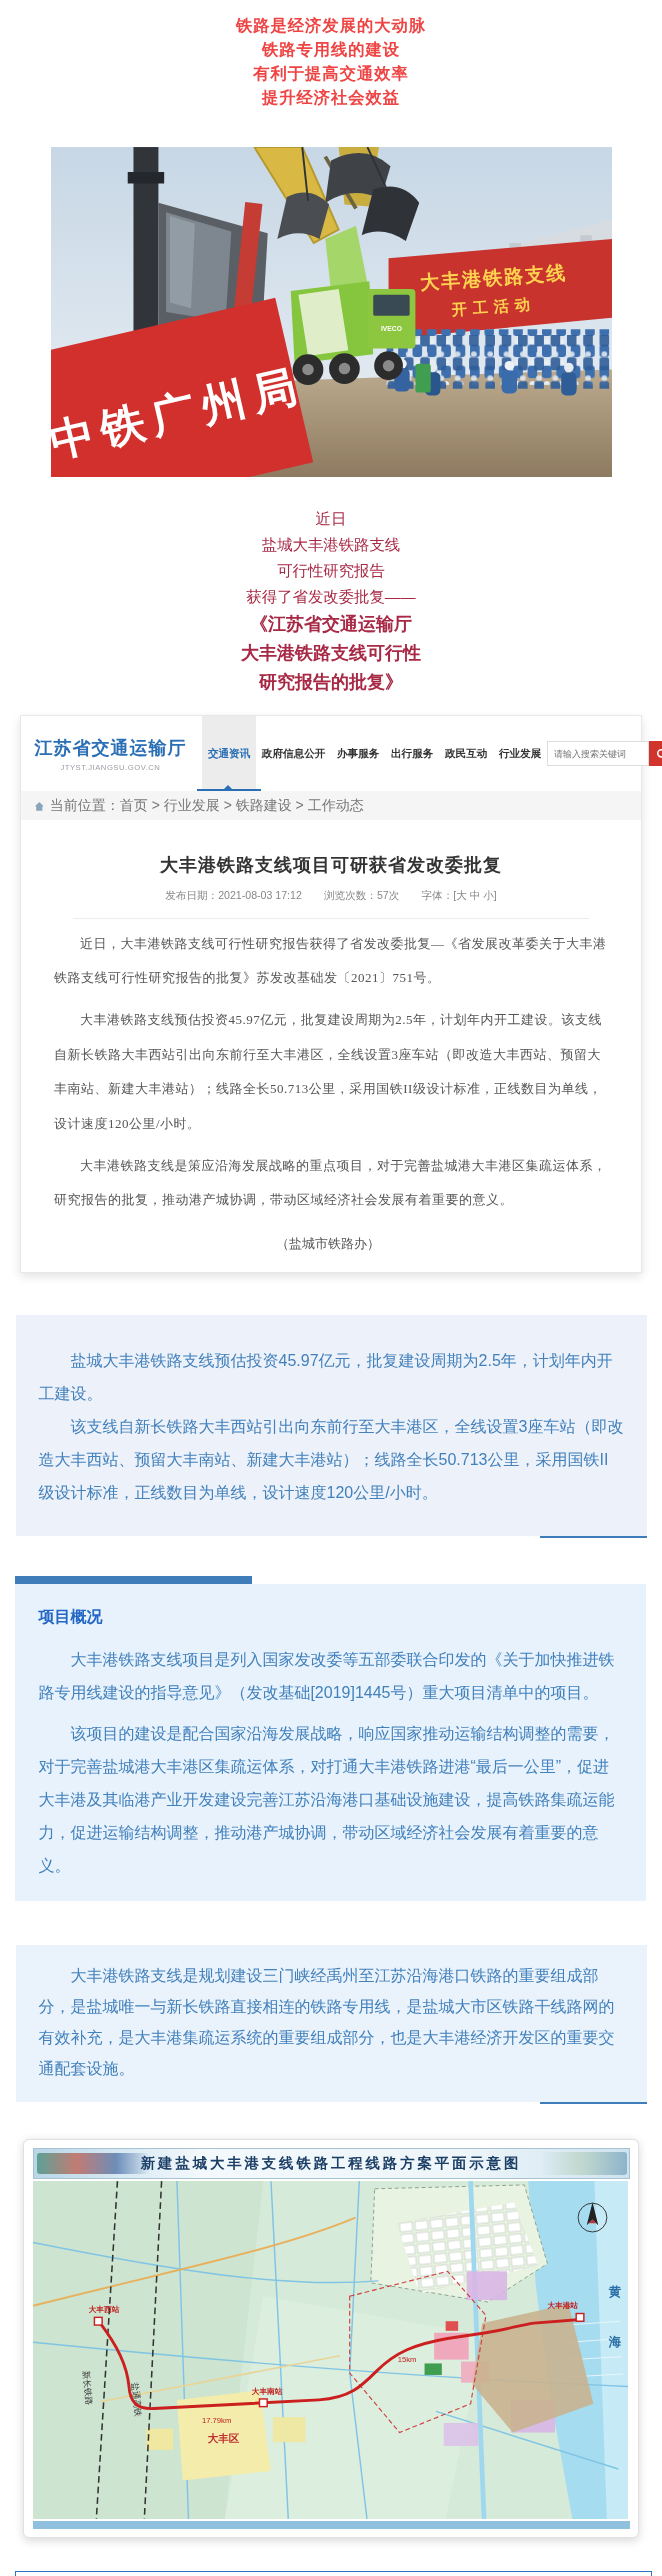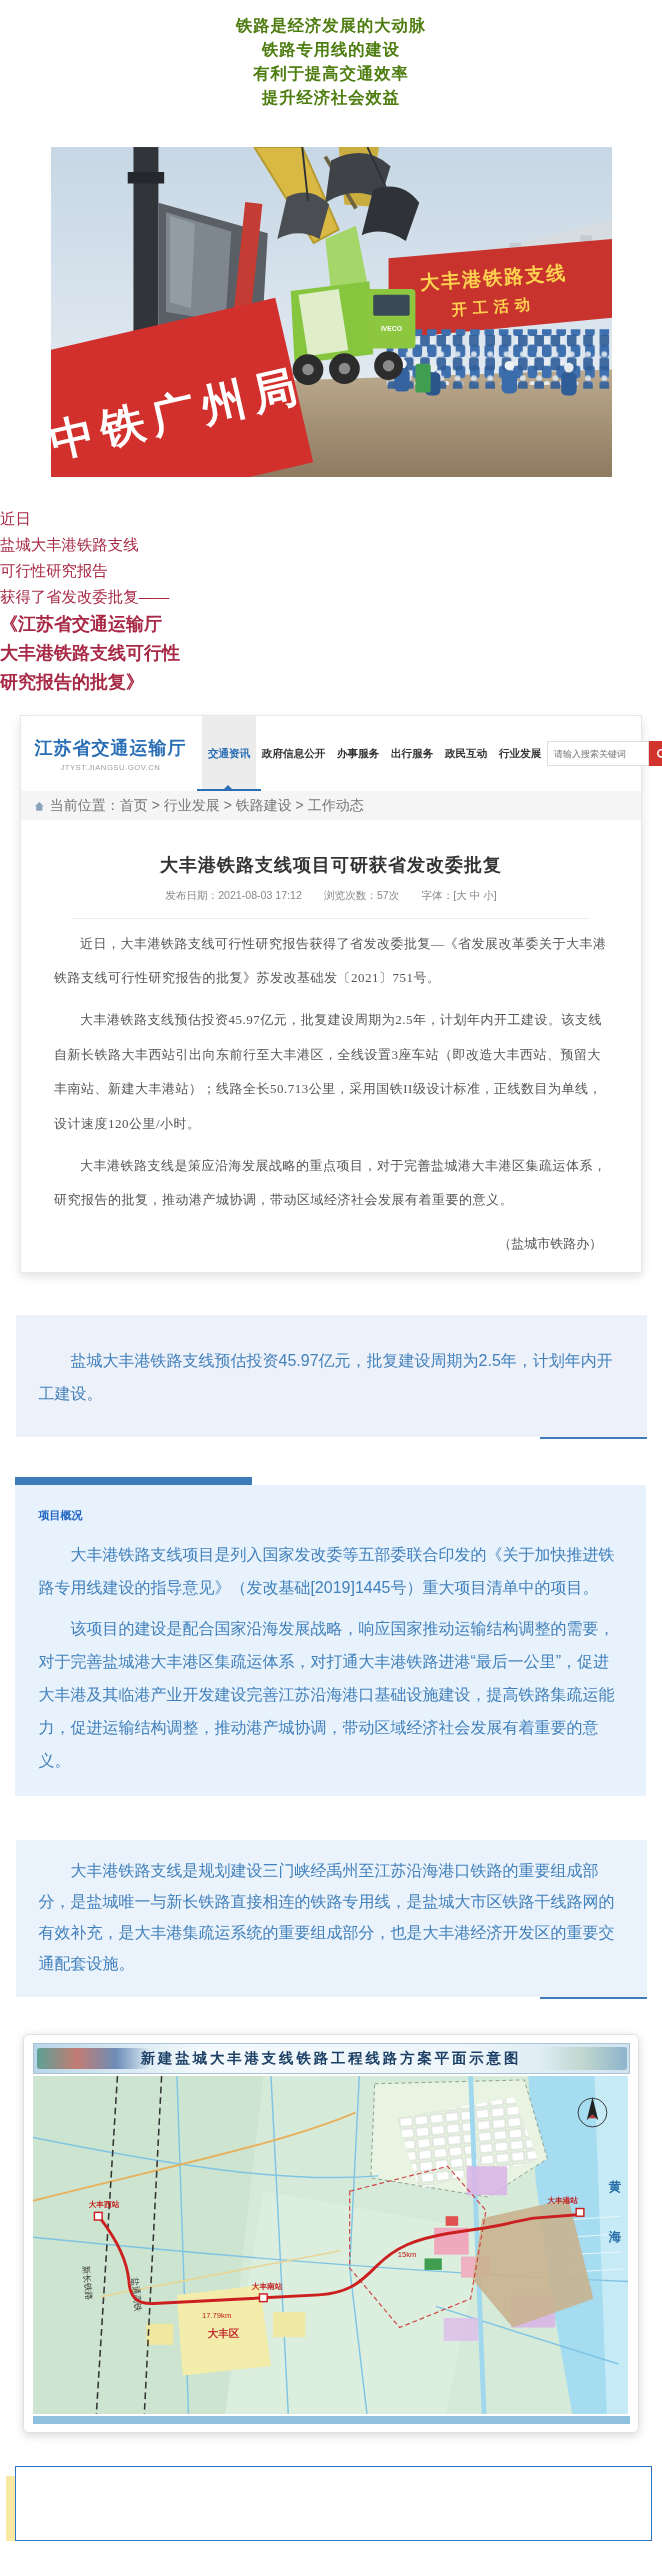--- a/index.html
+++ b/index.html
@@ -1,27 +1,27 @@
 <!DOCTYPE html>
 <html><head>
 <meta charset="utf-8">
 <style>
   html,body{margin:0;padding:0;background:#fff;}
   body{width:662px;font-family:"Liberation Sans","DejaVu Sans",sans-serif;-webkit-font-smoothing:antialiased;}
   .page{width:662px;overflow:hidden;background:#fff;}
 
   
   .intro{padding-top:13.4px;text-align:center;}
-  .intro p{margin:0;color:#4d7c0f;font-weight:bold;font-size:16.3px;line-height:24px;letter-spacing:1px;}
+  .intro p{margin:0;color:#ef4444;font-weight:bold;font-size:16.3px;line-height:24px;letter-spacing:1px;}
 
   
   .photo{display:block;margin:38px auto 0;width:561px;height:330px;}
 
   
-  .lead{margin-top:29px;text-align:left;}
+  .lead{margin-top:29px;text-align:center;}
   .lead p{margin:0;color:#a82945;}
   .lead .lead-line{font-size:15.4px;line-height:26px;}
   .lead .lead-bold{font-size:18px;line-height:29px;font-weight:bold;}
 
   
   .gov-card{width:620px;margin:18px auto 0;border:1px solid #e7e7e7;box-shadow:0 3.8px 9.6px rgba(0,0,0,.12);background:#fff;}
   .gov-header{display:flex;align-items:center;height:75px;padding:0 9.6px 0 13.4px;white-space:nowrap;}
   .gov-logo{text-align:center;margin-right:7.7px;}
   .logo-title{color:#2a6fb5;font-size:18px;font-weight:bold;letter-spacing:1px;}
   .logo-domain{color:#9aa0a6;font-size:7.7px;letter-spacing:0.5px;margin-top:2.9px;}
@@ -33,34 +33,34 @@
   .gov-search{margin-left:auto;display:flex;align-items:center;}
   .gov-search input{width:88px;height:23px;border:1px solid #ddd;font-size:9px;padding:0 5.8px;color:#777;outline:none;}
   .gov-search button{width:27px;height:25px;background:#d0342c;border:none;display:flex;align-items:center;justify-content:center;cursor:pointer;}
   .gov-breadcrumb{background:#f5f5f5;height:29px;line-height:29px;font-size:14px;color:#777;padding-left:13.4px;display:flex;align-items:center;gap:4.8px;}
   .gov-article{padding:5.8px 33px 13.4px;}
   .gov-article h1{text-align:center;font-size:18px;color:#333;font-weight:600;margin:27px 0 11.5px;letter-spacing:1px;}
   .gov-meta{text-align:center;font-size:10.6px;color:#888;}
   .gov-meta span{margin:0 9.6px;}
   .gov-article hr{border:none;border-top:1px solid #ececec;margin:15.4px 19px 5.8px;}
   .gov-article .body-p{font-family:"Liberation Serif","DejaVu Serif",serif;font-size:13px;color:#555;line-height:2.65;text-indent:2em;letter-spacing:0.5px;margin:7.7px 0;}
-  .gov-article .sig{font-family:"Liberation Serif","DejaVu Serif",serif;font-size:13px;color:#555;text-align:right;margin:17.3px 5.8px 5.8px 0;}
+  .gov-article .sig{font-family:"Liberation Serif","DejaVu Serif",serif;font-size:13px;color:#555;text-align:center;margin:17.3px 5.8px 5.8px 0;}
 
   
   .hl-box{width:585px;margin:0 auto;background:#edf1f9;padding:29px 23px 27px;}
   .hl-box.first{margin-top:42px;}
   .hl-box p{color:#4281bc;font-size:16px;line-height:33px;text-indent:2em;margin:0;}
   .hl-box.third{margin-top:44px;background:#eaf2fb;padding:15.4px 23px 17.3px;}
   .hl-box.third p{line-height:31px;}
   .deco-line{width:107px;height:1.9px;background:#3e7cba;margin:0 15.4px 0 auto;}
 
   
   .ov-bar{width:237px;height:7.7px;background:#3e7cba;margin:38px 0 0 15.4px;}
   .ov-box{width:585px;margin:0 15.4px;background:#e7f2fc;padding:17.3px 23px 11.5px;}
-  .ov-box h2{color:#2366c4;font-size:11px;font-weight:bold;margin:5.8px 0 15.4px;}
+  .ov-box h2{color:#2366c4;font-size:16px;font-weight:bold;margin:5.8px 0 15.4px;}
   .ov-box p{color:#4281bc;font-size:16px;line-height:33px;text-indent:2em;margin:0 0 7.7px;}
 
   
   .map-card{width:597px;margin:35px auto 0;background:#fff;border:1px solid #e0e0e0;border-radius:5.8px;box-shadow:0 2.9px 9.6px rgba(0,0,0,.15);padding:8.6px;}
   .map-banner{height:29px;background:linear-gradient(90deg,#b9d6e8,#f3f9fc 28%,#eef6fa 72%,#cfe3ef);border:1px solid #a9c2d2;display:flex;align-items:center;justify-content:center;position:relative;overflow:hidden;}
   .map-title{font-family:"Liberation Serif","DejaVu Serif",serif;font-weight:bold;color:#1c3f66;font-size:14.4px;letter-spacing:2.9px;}
   .horses{position:absolute;left:3.8px;top:3.8px;width:113px;height:21px;background:linear-gradient(90deg,#3f8f7a,#c05a4a 35%,#4a6fa5 70%,rgba(255,255,255,0));border-radius:2.9px;opacity:.75;}
   .landscape{position:absolute;right:1.9px;top:2.9px;width:86px;height:23px;background:linear-gradient(270deg,#7da8c2,#b9d2c4 50%,rgba(255,255,255,0));border-radius:2.9px;opacity:.8;}
   .map-svg{display:block;width:595px;height:338px;margin-top:1.9px;}
   .map-footer{height:7.7px;background:#8fc0de;margin-top:1.9px;}
@@ -229,20 +229,21 @@
       <hr>
       <p class="body-p">近日，大丰港铁路支线可行性研究报告获得了省发改委批复—《省发展改革委关于大丰港铁路支线可行性研究报告的批复》苏发改基础发〔2021〕751号。</p>
       <p class="body-p">大丰港铁路支线预估投资45.97亿元，批复建设周期为2.5年，计划年内开工建设。该支线自新长铁路大丰西站引出向东前行至大丰港区，全线设置3座车站（即改造大丰西站、预留大丰南站、新建大丰港站）；线路全长50.713公里，采用国铁II级设计标准，正线数目为单线，设计速度120公里/小时。</p>
       <p class="body-p">大丰港铁路支线是策应沿海发展战略的重点项目，对于完善盐城港大丰港区集疏运体系，研究报告的批复，推动港产城协调，带动区域经济社会发展有着重要的意义。</p>
       <p class="sig">（盐城市铁路办）</p>
     </div>
   </div>
 
   <div class="hl-box first">
     <p>盐城大丰港铁路支线预估投资45.97亿元，批复建设周期为2.5年，计划年内开工建设。</p>
+    <p>该支线自新长铁路大丰西站引出向东前行至大丰港区，全线设置3座车站（即改造大丰西站、预留大丰南站、新建大丰港站）；线路全长50.713公里，采用国铁II级设计标准，正线数目为单线，设计速度120公里/小时。</p>
   </div>
   <div class="deco-line"></div>
 
   <div class="ov-bar"></div>
   <div class="ov-box">
     <h2>项目概况</h2>
     <p>大丰港铁路支线项目是列入国家发改委等五部委联合印发的《关于加快推进铁路专用线建设的指导意见》（发改基础[2019]1445号）重大项目清单中的项目。</p>
     <p>该项目的建设是配合国家沿海发展战略，响应国家推动运输结构调整的需要，对于完善盐城港大丰港区集疏运体系，对打通大丰港铁路进港“最后一公里”，促进大丰港及其临港产业开发建设完善江苏沿海港口基础设施建设，提高铁路集疏运能力，促进运输结构调整，推动港产城协调，带动区域经济社会发展有着重要的意义。</p>
   </div>
 

